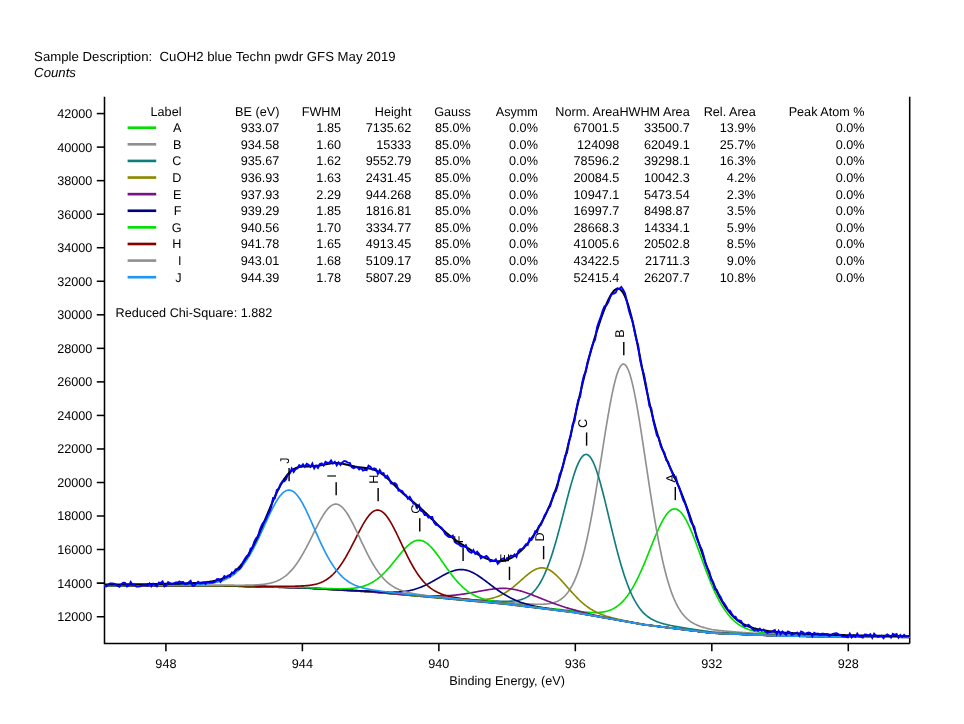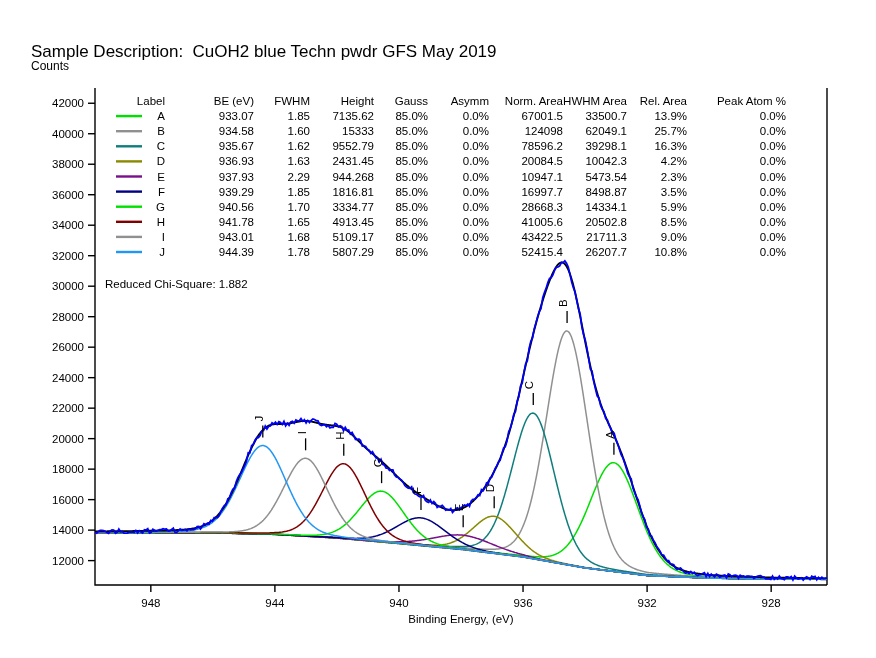--- a/index.html
+++ b/index.html
@@ -3,24 +3,24 @@
 <meta charset="utf-8">
 <style>
   html,body{margin:0;padding:0;}
   body{
     width:876px;height:658px;background:#ffffff;
     font-family:"Liberation Sans", sans-serif;
     color:#000000;overflow:hidden;position:relative;
   }
   .sample-desc{
     position:absolute;left:31px;top:44px;
-    font-size:17px;line-height:15px;white-space:pre;
+    font-size:12px;line-height:15px;white-space:pre;
   }
   .counts-label{
-    position:absolute;left:31px;top:59px;font-size:12px;
+    position:absolute;left:31px;top:59px;font-size:12px;font-style:italic;
   }
   #plot-wrap{position:absolute;left:0;top:0;width:876px;height:658px;}
   svg{display:block;}
   .axis-line{stroke:#000;stroke-width:1.4;fill:none;}
   .tick{stroke:#000;stroke-width:1.4;}
   .ticklabel{font-family:"Liberation Sans",sans-serif;font-size:11.5px;fill:#000;}
   .axtitle{font-family:"Liberation Sans",sans-serif;font-size:11.5px;fill:#000;}
   .tbl{font-family:"Liberation Sans",sans-serif;font-size:11.5px;fill:#000;}
   .peaklbl{font-family:"Liberation Sans",sans-serif;font-size:11.5px;fill:#000;}
   .chi{font-family:"Liberation Sans",sans-serif;font-size:11.5px;fill:#000;}

